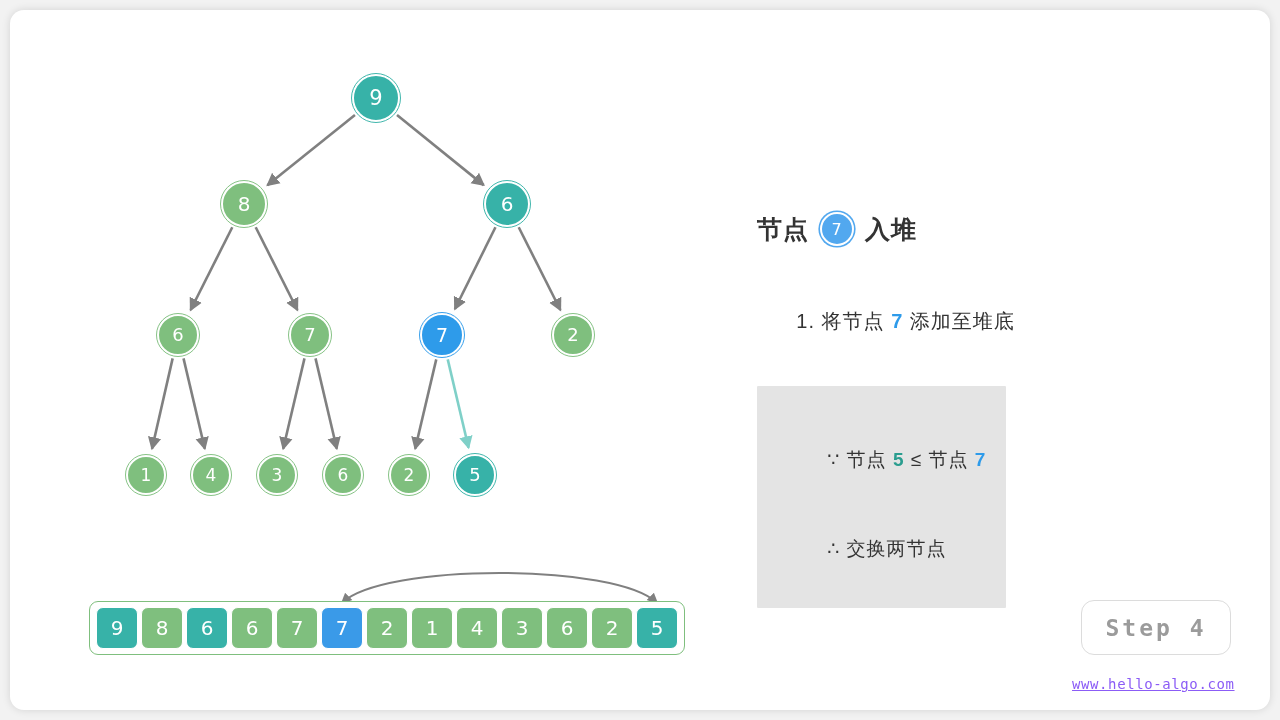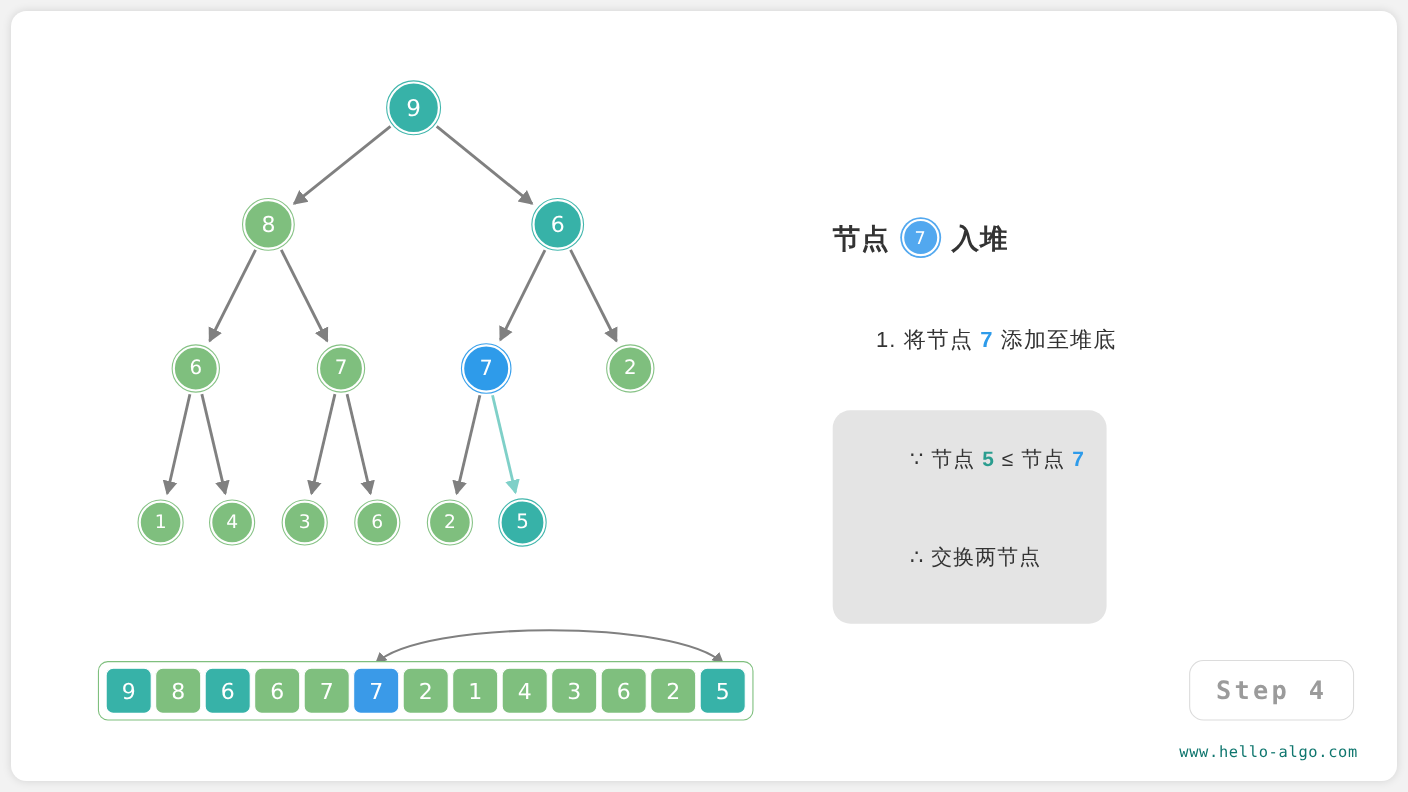--- a/index.html
+++ b/index.html
@@ -65,21 +65,21 @@
   }
   .node.green  { background: #7fbf7e; color: #7fbf7e; }
   .node.teal   { background: #37b2a8; color: #37b2a8; }
   .node.blue   { background: #2e9bea; color: #2e9bea; }
   .node span { color: #ffffff; position: relative; z-index: 2; }
 
   
   #panel {
     position: absolute;
     left: 757px;
-    top: 194px;
+    top: 207px;
     width: 470px;
   }
   .panel-title {
     display: flex;
     align-items: center;
     font-size: 25px;
     font-weight: bold;
     color: #333333;
     letter-spacing: 1px;
     height: 44px;
@@ -107,22 +107,22 @@
     margin-top: 34px;
     letter-spacing: 1px;
     white-space: pre;
   }
   .hl-blue { color: #2e9bea; font-weight: bold; }
   .hl-teal { color: #2a9d8f; font-weight: bold; }
 
   #reason-box {
     margin-top: 28px;
     background: #e4e4e4;
-    border-radius: 16px;
-    padding: 2px 20px 15px 20px;
+    border-radius: 1px;
+    padding: 30px 20px 15px 20px;
     display: inline-block;
   }
   .reason-line {
     font-size: 19px;
     color: #333333;
     white-space: pre;
     letter-spacing: 1px;
     line-height: 1.55;
   }
 
@@ -171,24 +171,25 @@
     color: #9b9b9b;
     font-size: 23px;
     font-weight: bold;
     letter-spacing: 3px;
     font-family: "DejaVu Sans Mono", monospace;
   }
   #site-url {
     position: absolute;
     left: 1072px;
     top: 676px;
-    color: #0f766e;
+    color: #8b5cf6;
     font-size: 14px;
     letter-spacing: 0.6px;
     font-family: "DejaVu Sans Mono", monospace;
+    text-decoration: underline;
   }
 </style>
 </head>
 <body>
 
 <div id="stage">
   <div id="card"></div>
 
   <svg class="layer" id="edge-layer">
     <defs>

